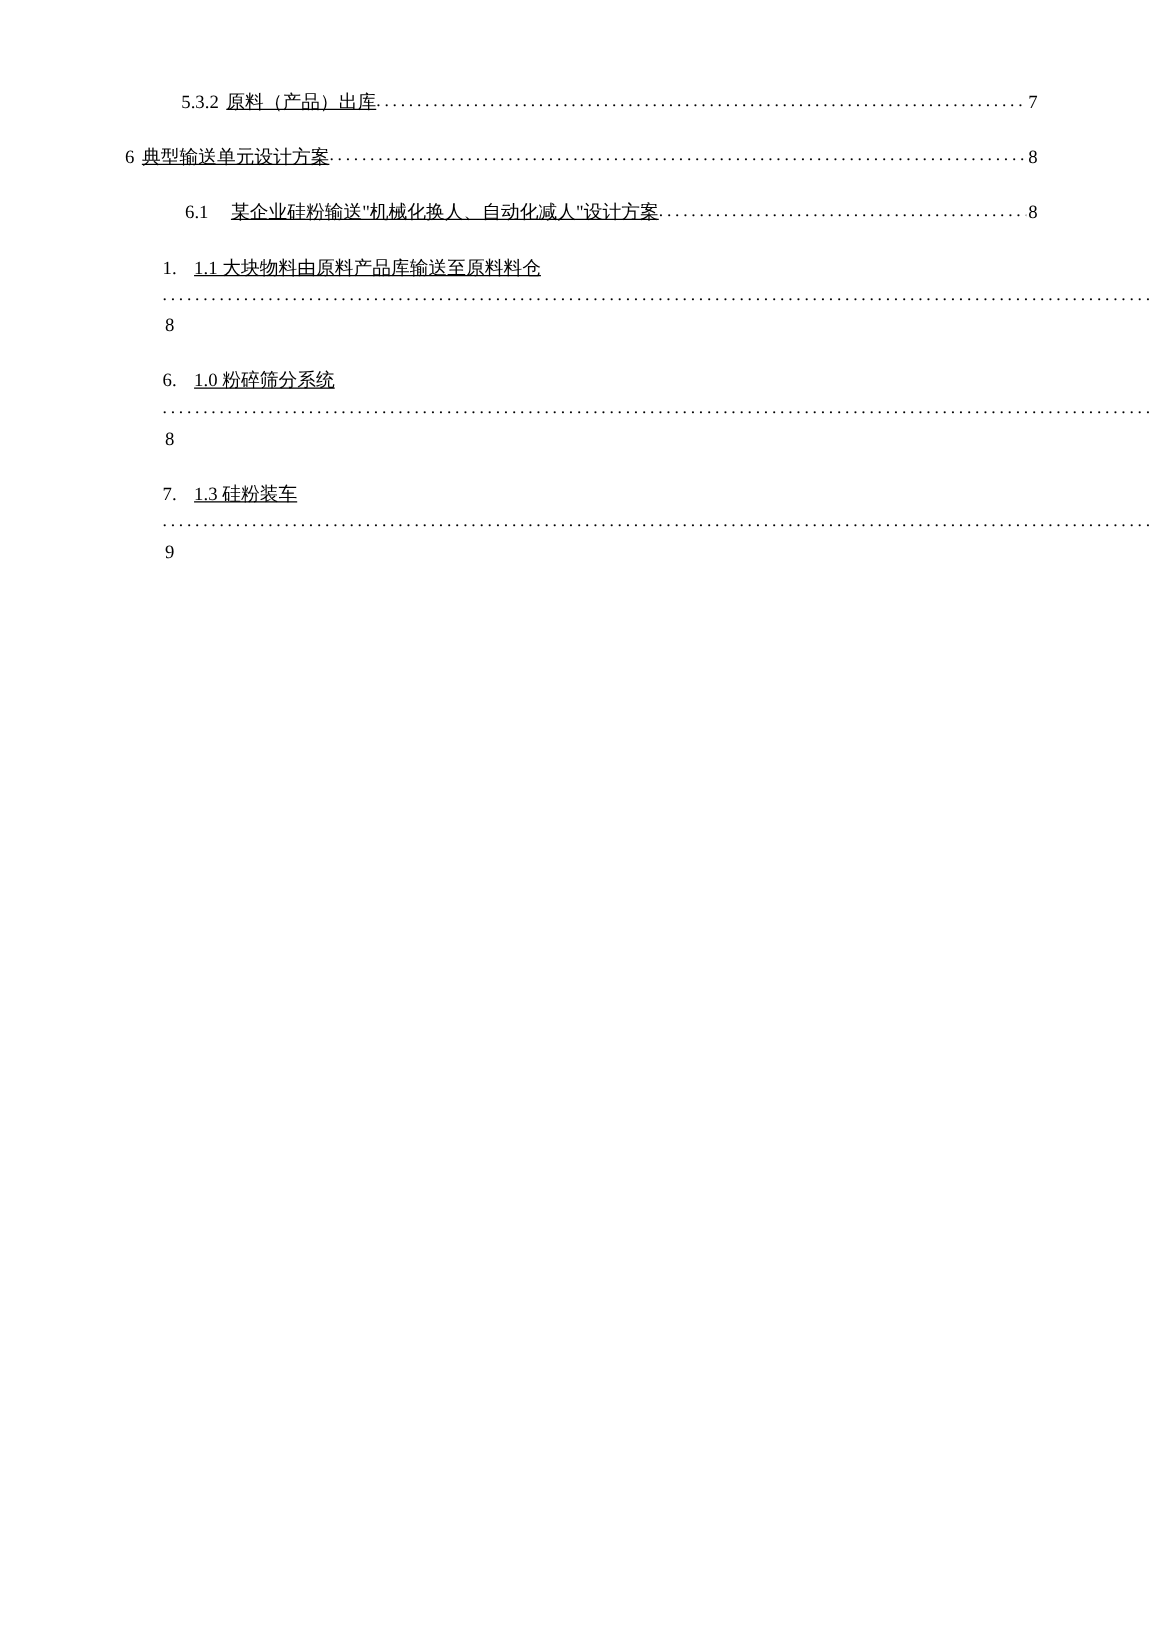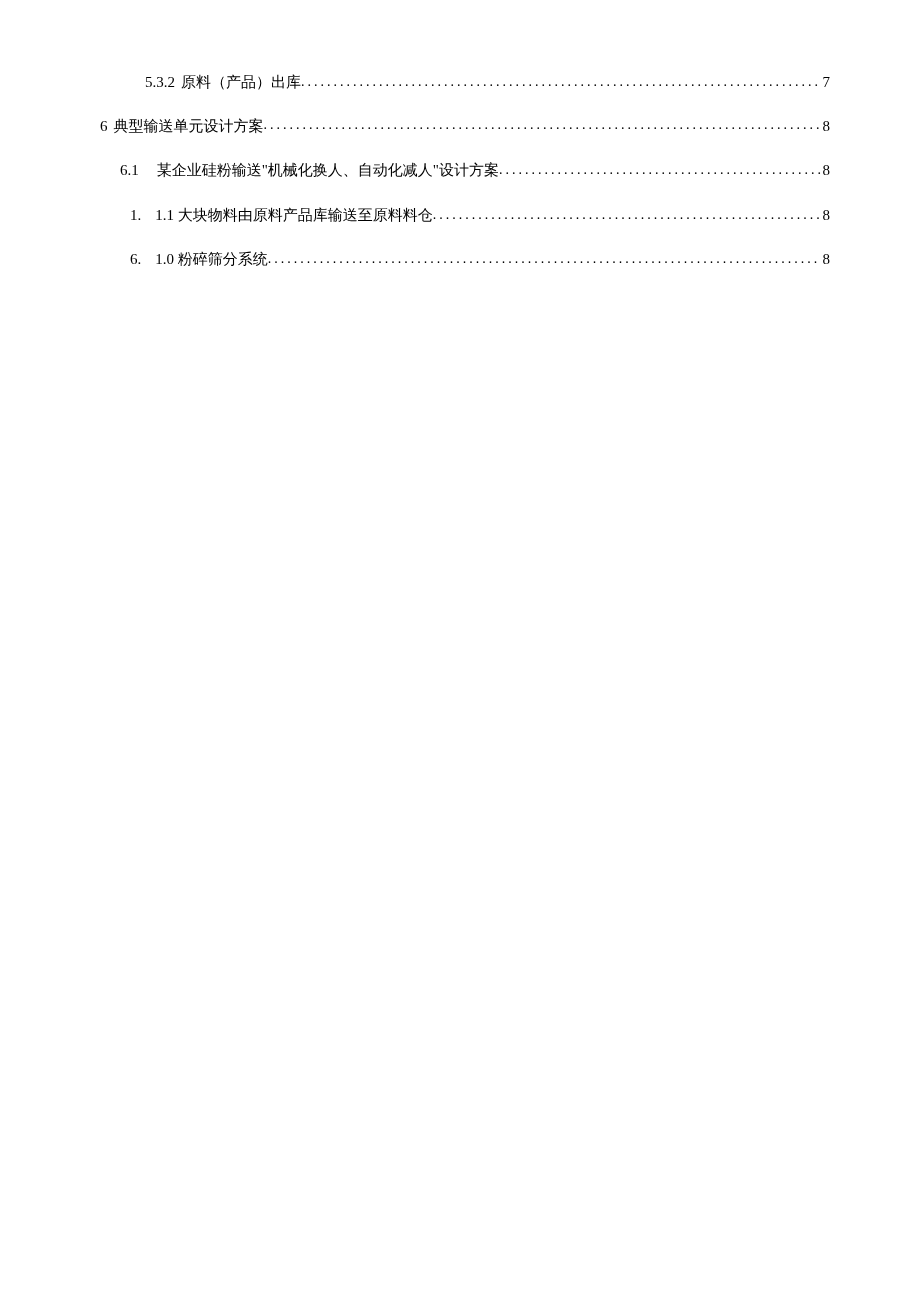--- a/index.html
+++ b/index.html
@@ -21,20 +21,21 @@
     }
     .toc-line {
       display: flex;
       align-items: baseline;
       white-space: nowrap;
       margin-bottom: 20px;
       line-height: 1.6;
     }
     .toc-label {
       flex-shrink: 0;
+      text-decoration: underline;
     }
     .toc-dots {
       flex: 1;
       overflow: hidden;
       letter-spacing: 3px;
       font-size: 14px;
       position: relative;
       top: -1px;
     }
     .toc-dots::before {
@@ -49,29 +50,31 @@
     }
     .indent-1 {
       padding-left: 10px;
       align-items: center;
     }
     .indent-2 {
       padding-left: 30px;
     }
     .indent-2b {
       padding-left: 40px;
+      flex-direction: column;
     }
     .num-prefix {
       display: inline-block;
     }
     .gap-small {
       margin-right: 6px;
     }
     .gap-med {
       margin-right: 18px;
+      margin-left: 28px;
     }
     .gap-tab {
       margin-right: 14px;
     }
   </style>
 </head>
 <body>
 
 <div class="toc-container">
 
@@ -93,13 +96,18 @@
     <div class="toc-line indent-2b">
       <span class="toc-label"><span class="num-prefix gap-tab">1.</span><span>1.1 大块物料由原料产品库输送至原料料仓 </span></span>
       <span class="toc-dots"></span>
       <span class="toc-page">8</span>
     </div>
     <div class="toc-line indent-2b">
       <span class="toc-label"><span class="num-prefix gap-tab">6.</span><span>1.0 粉碎筛分系统 </span></span>
       <span class="toc-dots"></span>
       <span class="toc-page">8</span>
     </div>
+    <div class="toc-line indent-2b">
+      <span class="toc-label"><span class="num-prefix gap-tab">7.</span><span>1.3 硅粉装车 </span></span>
+      <span class="toc-dots"></span>
+      <span class="toc-page">9</span>
+    </div>
   </div>
 
 </body></html>

